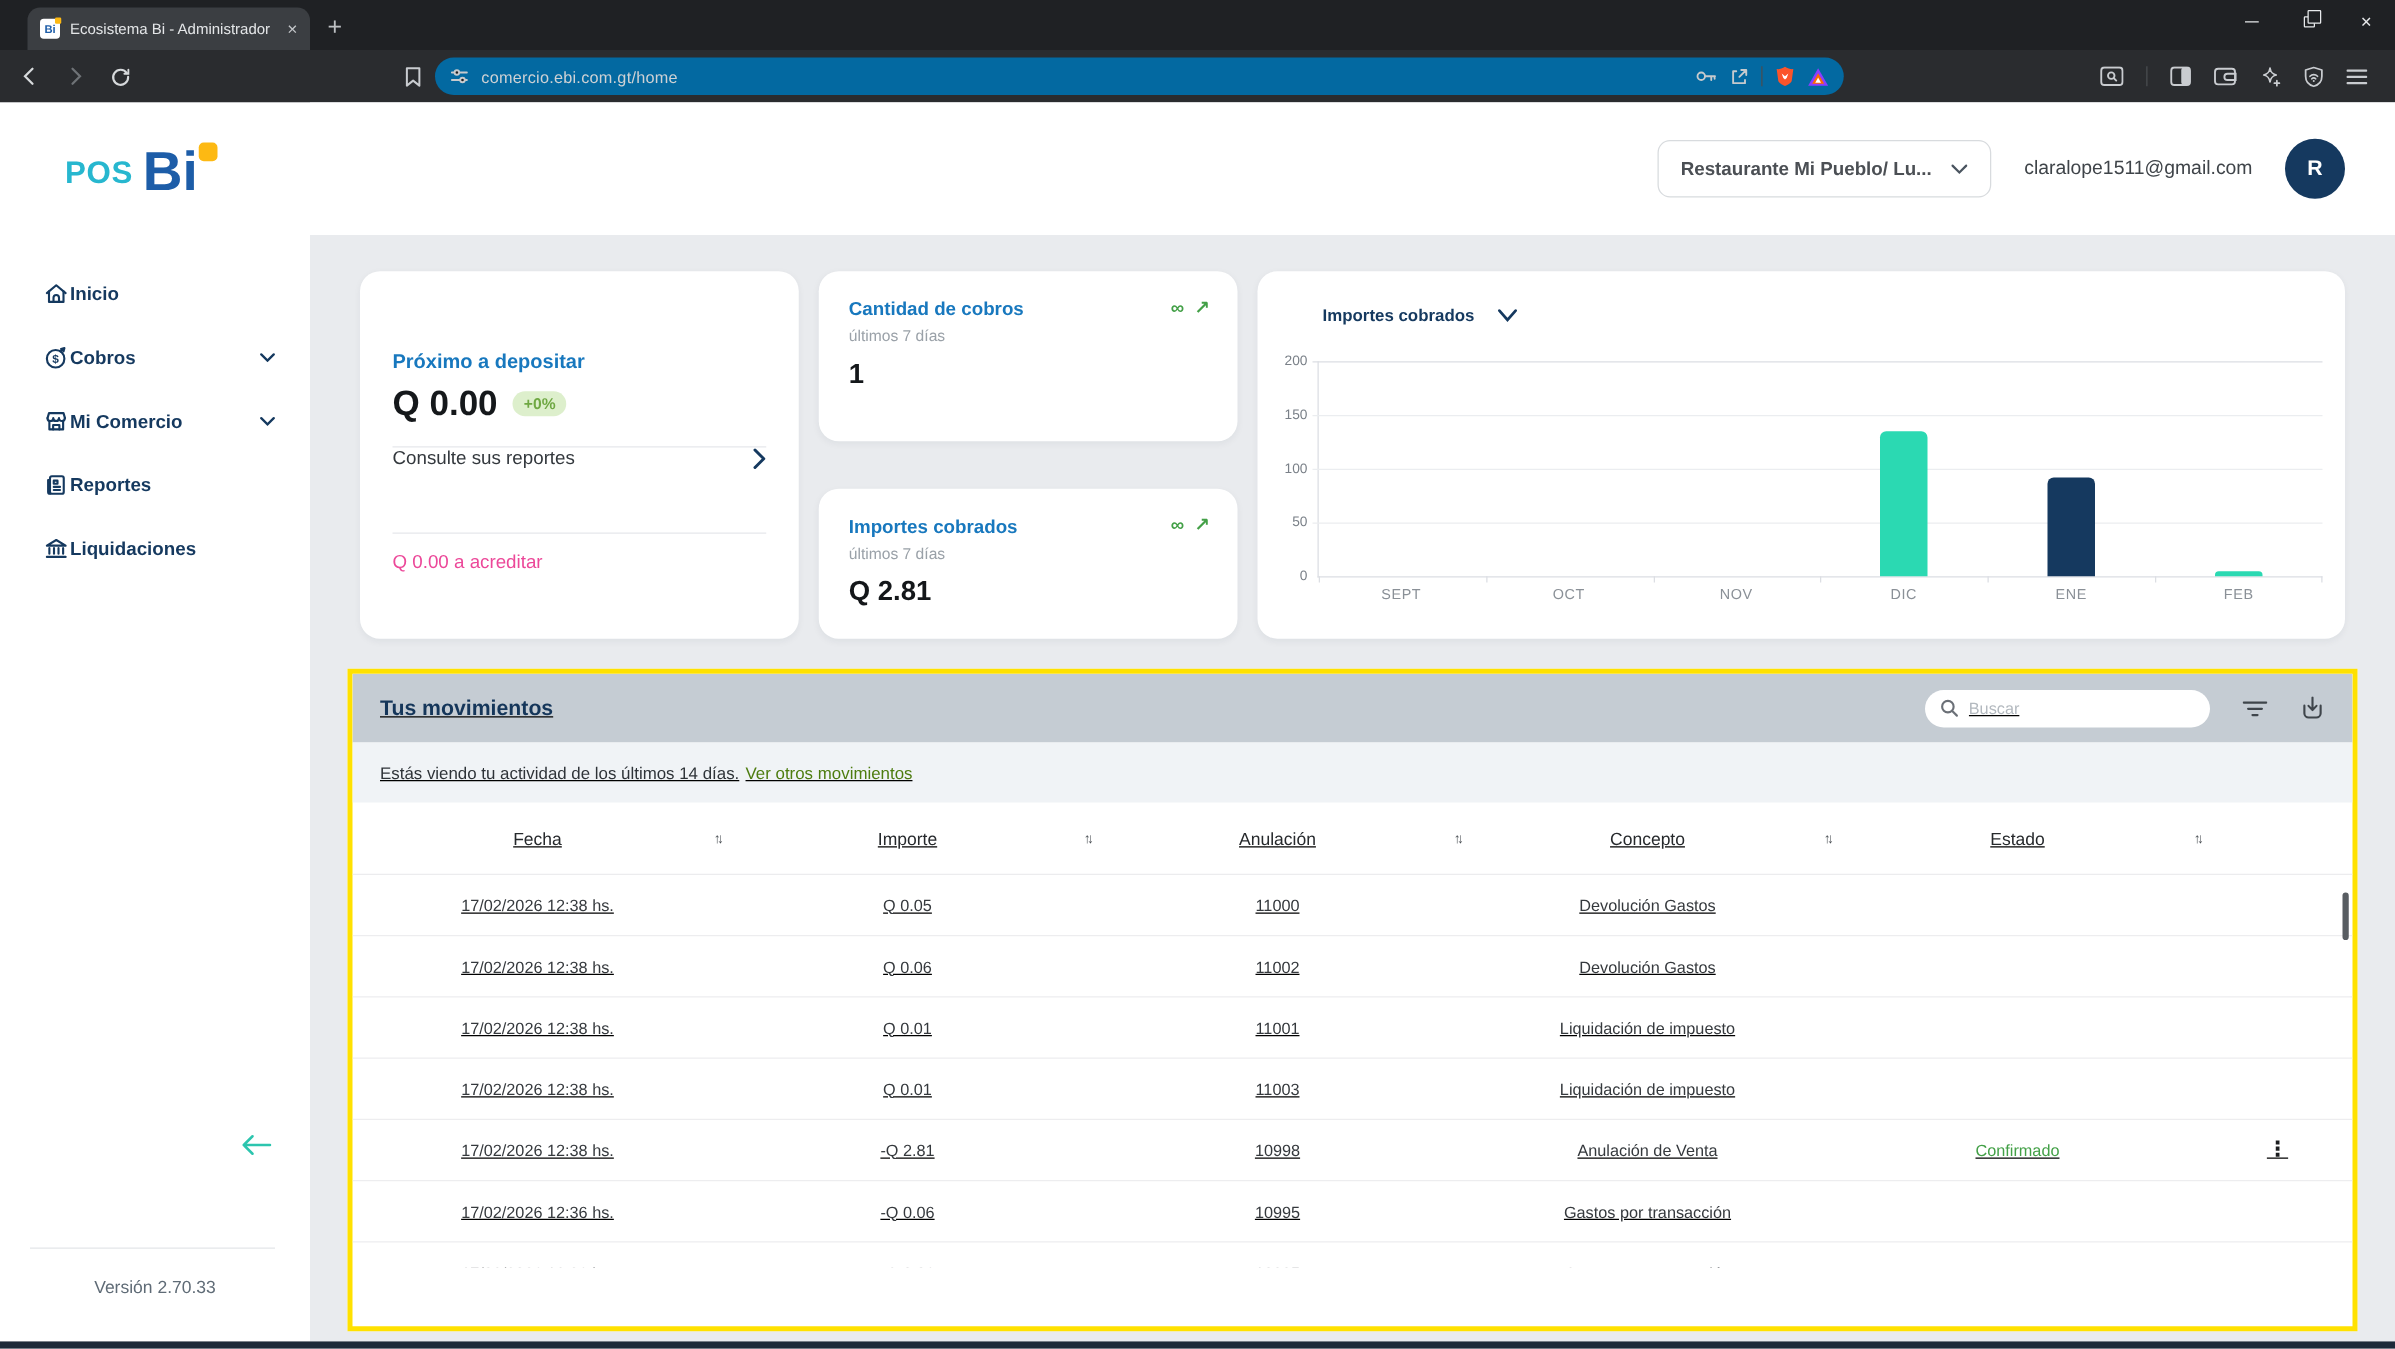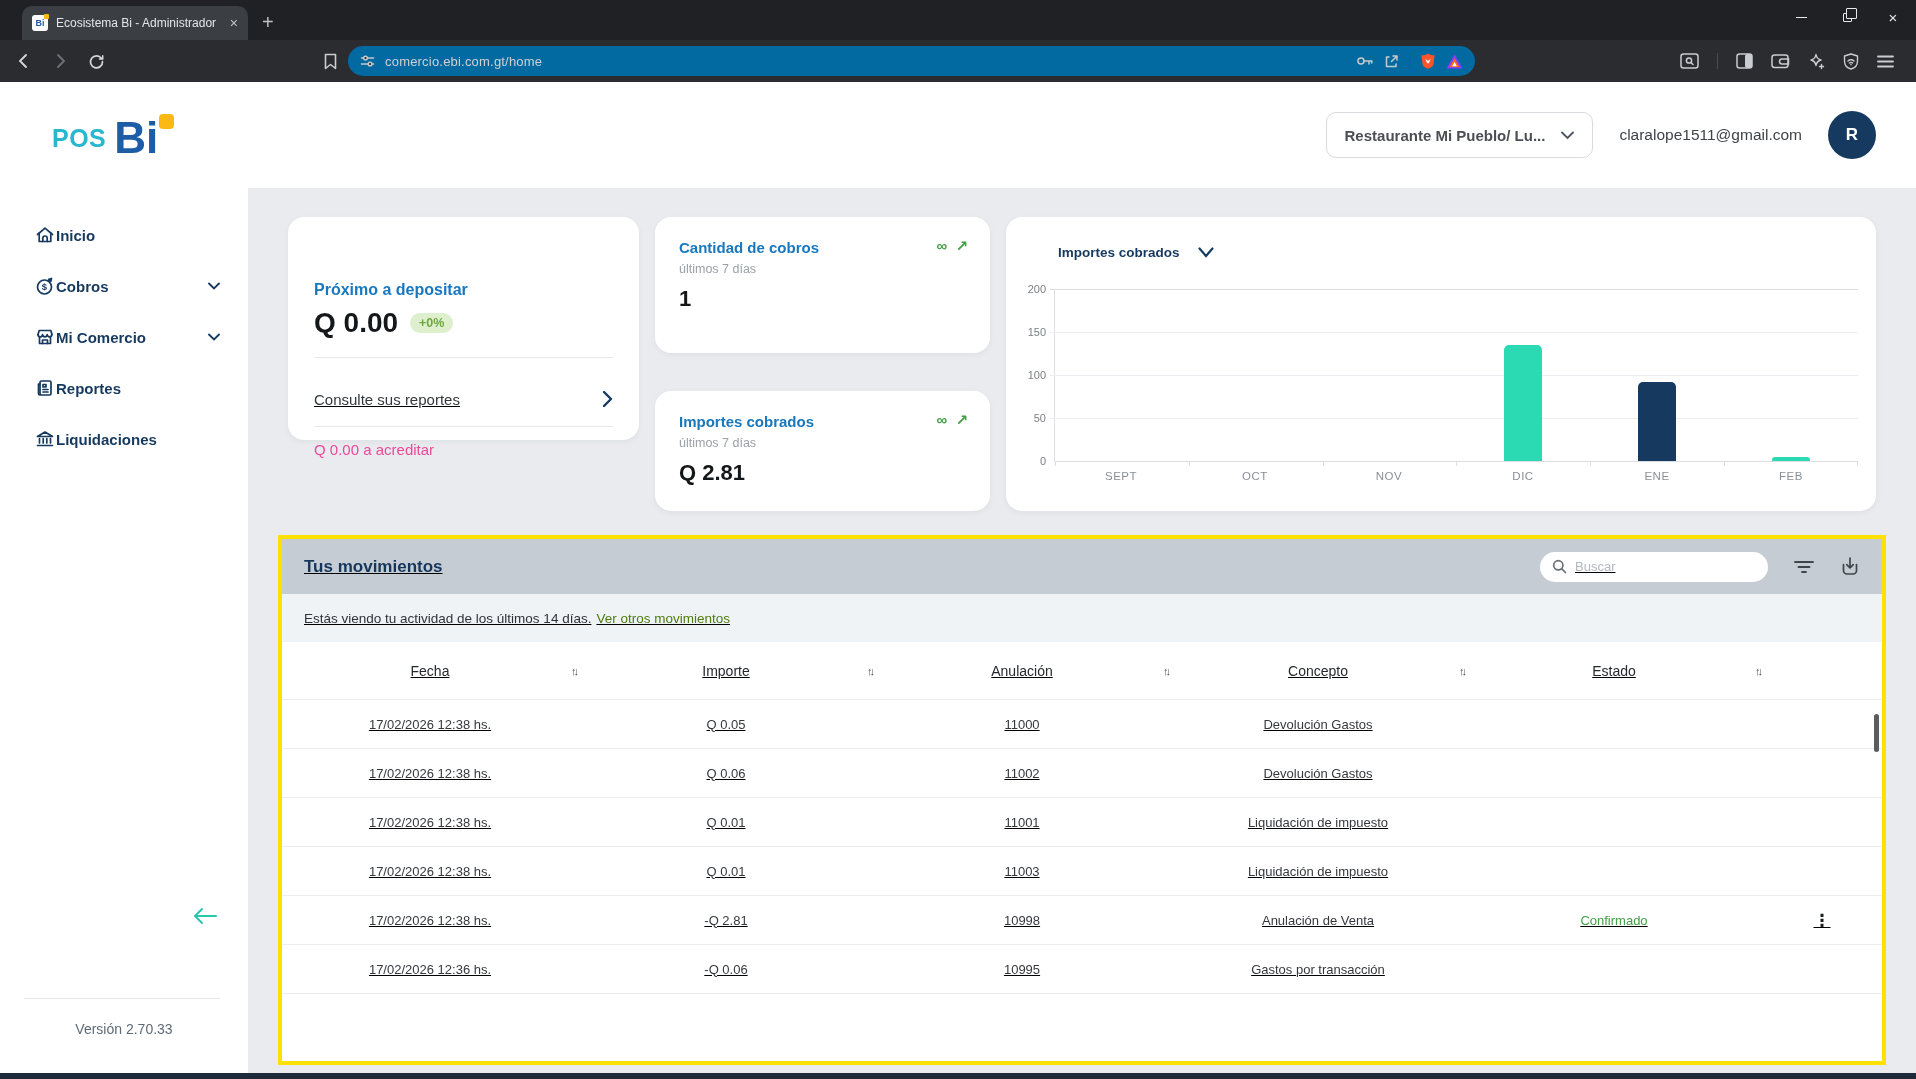--- a/index.html
+++ b/index.html
@@ -59,27 +59,27 @@
   .merchant { height:46px; border:1px solid #d8dbde; border-radius:10px; background:#fff; display:flex; align-items:center;
     gap:16px; padding:0 18px; font-size:15px; font-weight:700; color:#4b4f54; cursor:pointer; }
   .email { font-size:15.5px; color:#3f4449; }
   .avatar { width:48px; height:48px; border-radius:50%; background:#15395f; color:#fff; font-size:17px; font-weight:600;
     display:flex; align-items:center; justify-content:center; }
 
   .content { flex:1; padding:29px 30px 0 30px; }
   .cards-row { display:flex; gap:16px; margin:0 10px; }
   .card { background:#fff; border-radius:16px; box-shadow:0 2px 6px rgba(20,40,60,.05); }
 
-  .card-proximo { width:351px; height:223px; padding:64px 26px 0 26px; }
+  .card-proximo { width:351px; height:294px; padding:64px 26px 0 26px; }
   .cp-title { color:#1878be; font-size:16px; font-weight:600; }
   .cp-amount-row { display:flex; align-items:center; gap:12px; margin-top:8px; }
   .cp-amount { font-size:28px; font-weight:800; color:#15181b; }
   .cp-badge { background:#ddefcc; color:#6fa843; font-size:12.5px; font-weight:600; border-radius:10px; padding:3px 9px; }
   .cp-div { border-top:1px solid #e6e8eb; margin-top:18px; }
-  .cp-link-row { height:50px; display:flex; align-items:flex-end; justify-content:space-between; cursor:pointer;text-decoration:underline; }
+  .cp-link-row { height:50px; display:flex; align-items:flex-start; justify-content:space-between; cursor:pointer; }
   .cp-link { font-size:15px; color:#33383d; }
   .cp-footer { margin-top:14px; font-size:15px; color:#ec4899; }
 
   .col-mid { width:335px; display:flex; flex-direction:column; gap:38px; }
   .card-small { padding:22px 24px 0 24px; position:relative; }
   .card-cantidad { height:136px; }
   .card-importes { height:120px; }
   .cs-title { color:#1878be; font-size:15px; font-weight:600; }
   .cs-icons { position:absolute; right:20px; top:20px; color:#43a047; font-size:15px; font-weight:700; letter-spacing:2px; }
   .cs-period { margin-top:6px; font-size:12.5px; color:#9aa1a8; }

